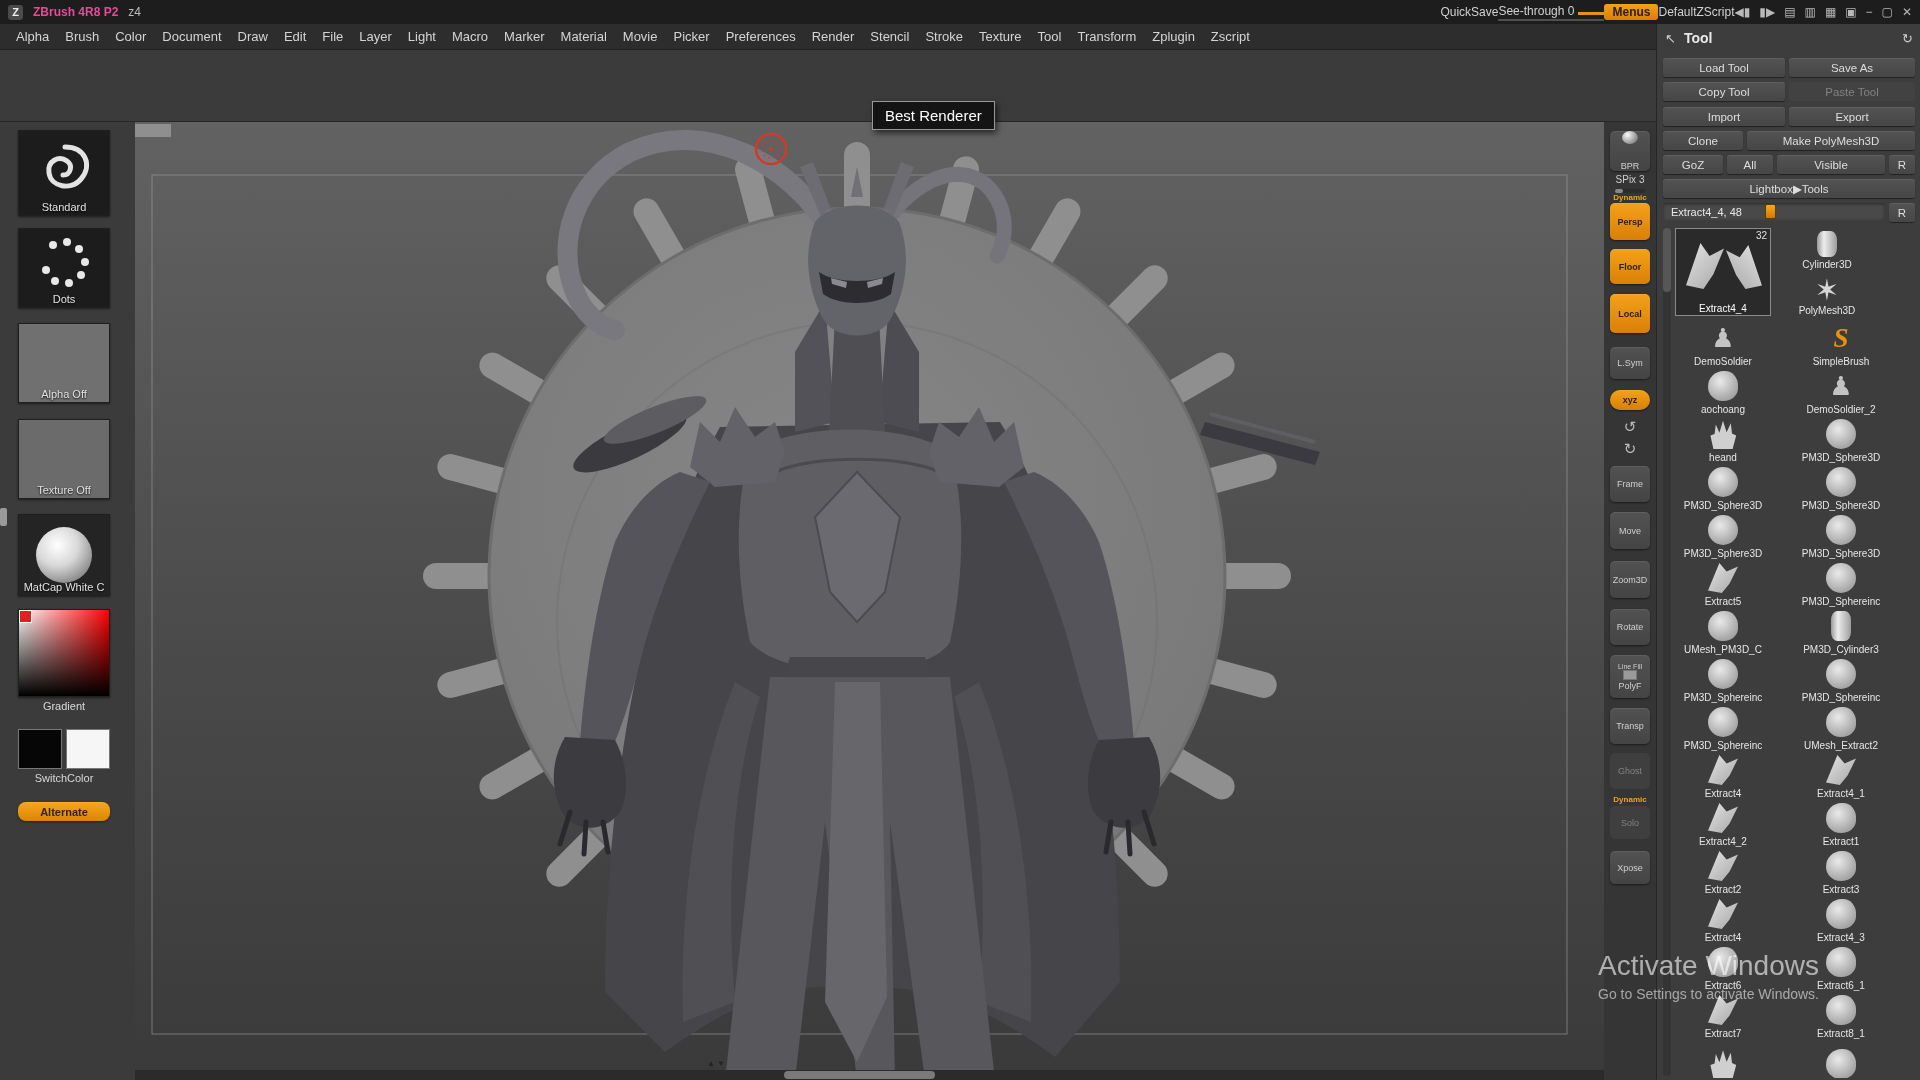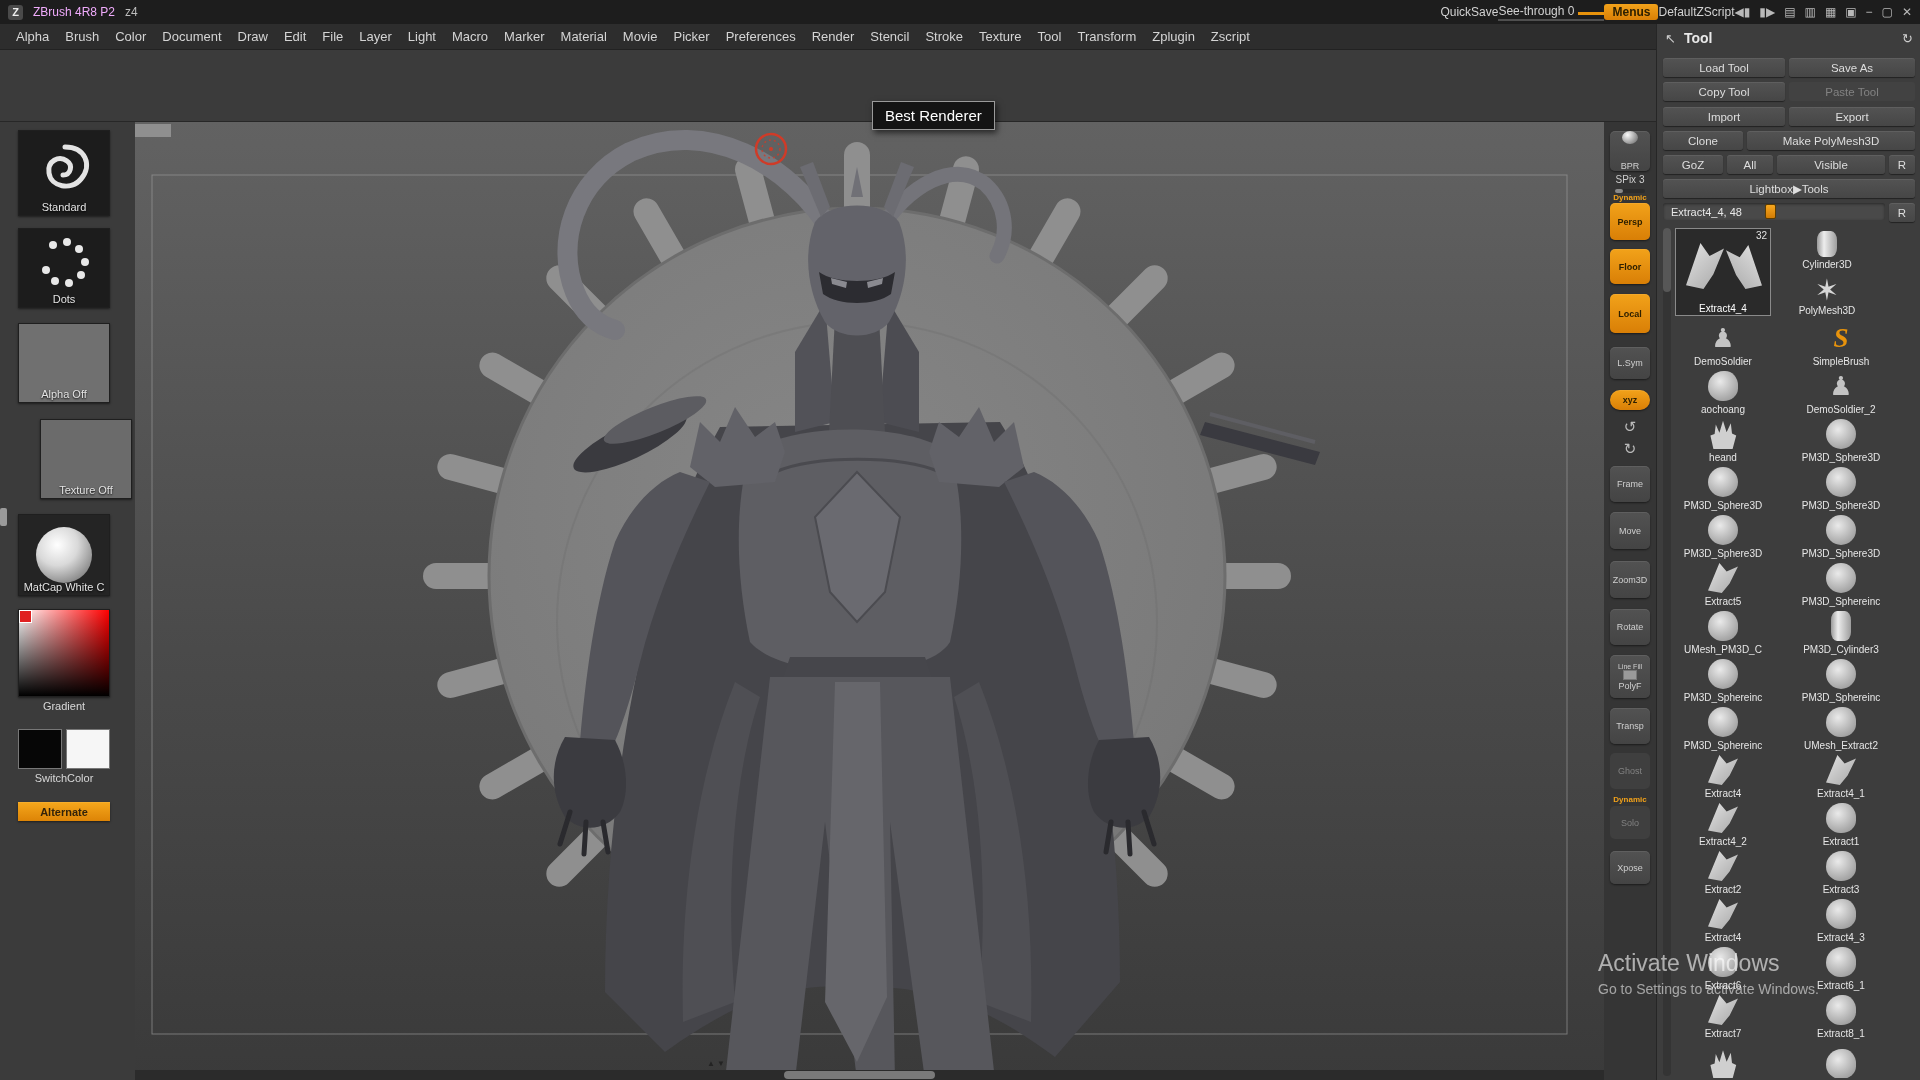--- a/index.html
+++ b/index.html
@@ -6,40 +6,40 @@
   html,body { background:#1a1a1a; }
   body { font-family:"Liberation Sans", sans-serif; }
   #root { position:relative; width:1920px; height:1080px; overflow:hidden; background:#303030; color:#ccc; }
   .abs { position:absolute; }
 
   
   #titlebar { position:absolute; left:0; top:0; width:1920px; height:24px; background:#1d1d1d;
     display:flex; align-items:center; padding:0 8px; gap:10px; font-size:12px; color:#c9c9c9; }
   #titlebar .logo { width:15px; height:15px; background:#4a4a4a; border-radius:3px; color:#eee;
     font-size:11px; font-weight:bold; display:flex; align-items:center; justify-content:center; }
-  #titlebar .app { color:#f0abfc; font-weight:normal; }
+  #titlebar .app { color:#ec4899; font-weight:bold; }
   #titlebar .doc { color:#bdbdbd; }
   #titlebar .stats { color:#a8a8a8; font-size:11px; }
   #titlebar .right { margin-left:auto; display:flex; align-items:center; }
   #titlebar .tb-btn { color:#d2d2d2; cursor:default; }
   #titlebar .menus { background:linear-gradient(#f2a21a,#d97f06); color:#2e2000; font-weight:bold;
     padding:1px 8px; border-radius:3px; }
   #titlebar .seethrough { border-bottom:2px solid #4f4f4f; padding-bottom:1px; }
   #titlebar .seethrough i { display:inline-block; width:26px; border-bottom:3px solid #e8930c; margin-left:4px; }
   #titlebar .winicons { display:flex; gap:9px; font-size:12px; color:#b9b9b9; }
   #titlebar .winicons span { cursor:default; }
 
   
   #menubar { position:absolute; left:0; top:24px; width:1656px; height:26px; background:#2d2d2d;
     display:flex; align-items:flex-start; padding-left:8px; border-bottom:1px solid #222; }
   #menubar .menu-item { padding:0 8px; font-size:13px; color:#d4d4d4; line-height:26px; cursor:default; }
 
   
   #shelf { position:absolute; left:0; top:50px; width:1656px; height:72px; background:#3b3b3b; border-bottom:1px solid #272727; }
-  .zbtn { background:linear-gradient(#545454,#454545); border-radius:0; display:flex; align-items:center;
+  .zbtn { background:linear-gradient(#545454,#454545); border-radius:8px; display:flex; align-items:center;
     justify-content:center; font-size:12px; color:#d8d8d8; box-shadow:0 1px 2px rgba(0,0,0,.5), inset 0 1px 0 rgba(255,255,255,.08); cursor:default; }
   .zbtn.orange { background:linear-gradient(#f5a71c,#dd8406); color:#33230a; font-weight:bold; }
   .zbtn.disabled { background:#404040; color:#7d7d7d; box-shadow:none; }
   .tool-sq { flex-direction:column; gap:1px; font-size:10px; }
   .tool-sq .glyph { font-size:15px; line-height:16px; }
   .tool-sq.orange .glyph { color:#2e2000; }
   .zslider { position:absolute; background:#494949; border-radius:3px; height:17px; font-size:11px; color:#e8e8e8;
     display:flex; align-items:center; padding:0 8px; box-shadow:inset 0 1px 3px rgba(0,0,0,.45); }
   .zslider .handle { position:absolute; top:1px; bottom:1px; width:11px; border-radius:2px;
     background:linear-gradient(#f7a71f,#d27c05); border:1px solid #5c3c00; }
@@ -60,21 +60,21 @@
   .tray-label { position:absolute; left:0; bottom:2px; width:100%; text-align:center; font-size:11px;
     color:#e3e3e3; text-shadow:0 1px 2px #000; }
   .tray-caption { width:100%; text-align:center; font-size:11px; color:#d8d8d8; margin-top:3px; }
 
   
   #canvas { position:absolute; left:135px; top:122px; width:1469px; height:958px;
     background:linear-gradient(#626262, #4a4a4a 55%, #3a3a3a); overflow:hidden; }
   #canvas svg { position:absolute; left:0; top:0; }
   #canvas .nub { position:absolute; left:0; top:2px; width:36px; height:13px; background:#8f8f8f; }
   #watermark { position:absolute; left:1598px; top:950px; z-index:70; pointer-events:none; }
-  #watermark .l1 { font-size:23px; color:rgba(255,255,255,.60); font-weight:300; }
+  #watermark .l1 { font-size:28px; color:rgba(255,255,255,.60); font-weight:300; }
   #watermark .l2 { font-size:14px; color:rgba(255,255,255,.55); margin-top:4px; }
   #hscroll { position:absolute; left:135px; top:1070px; width:1469px; height:10px; background:#2b2b2b; z-index:20; }
   #hscroll .handle { position:absolute; left:649px; top:1px; width:151px; height:8px; background:#7a7a7a; border-radius:4px; }
   #hscroll .arrows { position:absolute; left:572px; top:-11px; font-size:8px; color:#232323; letter-spacing:2px; }
   #edge-scroll { position:absolute; left:0; top:508px; width:7px; height:18px; background:#9a9a9a; border-radius:2px; z-index:20; }
 
   
   #rightstrip { position:absolute; left:1604px; top:122px; width:52px; height:958px; background:#353535; }
   .strip-btn { position:absolute; left:6px; width:40px; background:linear-gradient(#525252,#444);
     border-radius:5px; display:flex; flex-direction:column; align-items:center; justify-content:center;
@@ -275,21 +275,21 @@
         </svg>
         <span class="tray-label">Dots</span>
       </div>
     </div>
     <div class="tray-item" style="top:201px;">
       <div class="tray-thumb" style="height:80px;background:#707070;">
         <span class="tray-label">Alpha Off</span>
       </div>
     </div>
     <div class="tray-item" style="top:297px;">
-      <div class="tray-thumb" style="height:80px;background:#6b6b6b;margin-left:22px;">
+      <div class="tray-thumb" style="height:80px;background:#6b6b6b;">
         <span class="tray-label">Texture Off</span>
       </div>
     </div>
     <div class="tray-item" style="top:392px;">
       <div class="tray-thumb" style="height:82px;background:#242424;display:flex;align-items:center;justify-content:center;">
         <div style="width:56px;height:56px;border-radius:50%;background:radial-gradient(circle at 38% 32%, #ffffff, #d9d9d9 40%, #8f8f8f 75%, #5f5f5f);"></div>
         <span class="tray-label">MatCap White C</span>
       </div>
     </div>
     <div class="tray-item" style="top:487px;">

